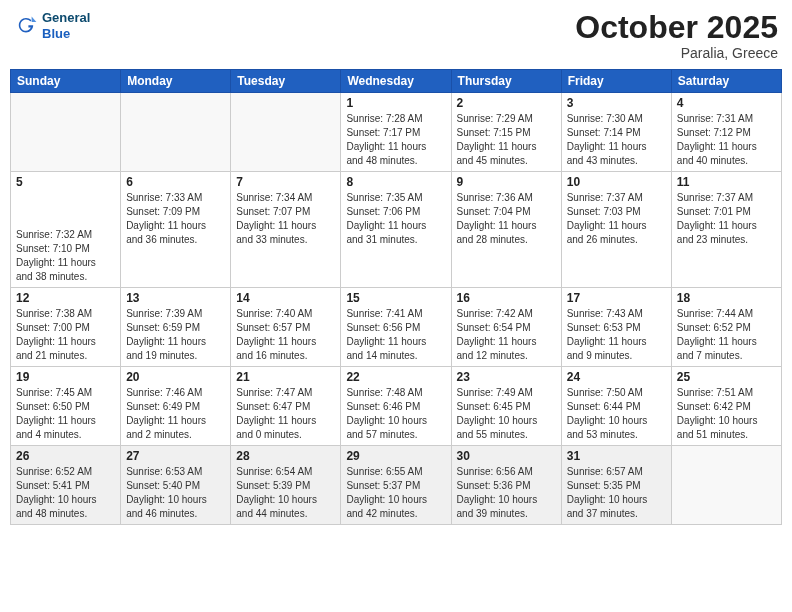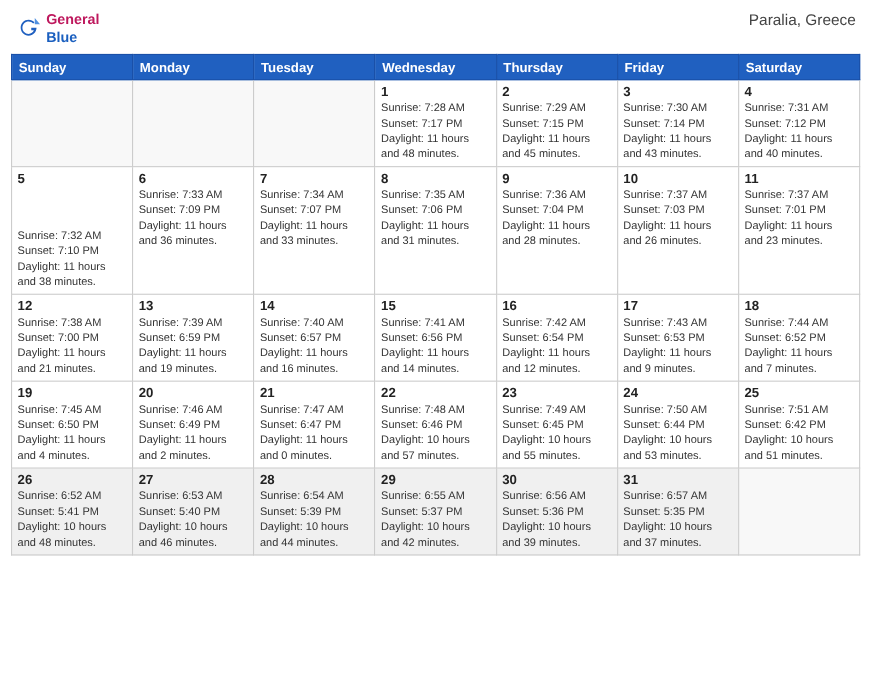--- a/index.html
+++ b/index.html
@@ -26,21 +26,21 @@
     .logo {
       display: flex;
       align-items: center;
       gap: 4px;
     }
     .logo-text {
       font-size: 13px;
       font-weight: bold;
       line-height: 1.2;
     }
-    .logo-text .general { color: #be185d; }
+    .logo-text .general { color: #0c4a6e; }
     .logo-text .blue { color: #1a5fbf; }
     .logo-icon {
       width: 24px;
       height: 24px;
     }
     .title-block {
       text-align: right;
     }
     .month-title {
       font-size: 32px;
@@ -105,20 +105,21 @@
       <svg class="logo-icon" viewBox="0 0 30 30" xmlns="http://www.w3.org/2000/svg">
         <path d="M15 5 C10 5 6 9 6 14 C6 19 10 23 15 23 C20 23 24 19 24 14 L18 14 L18 17 L21 17 C20 19.5 17.7 21 15 21 C11.1 21 8 17.9 8 14 C8 10.1 11.1 7 15 7 C17.1 7 19 7.9 20.3 9.3 L21.7 7.9 C20 6.1 17.6 5 15 5 Z" fill="#2060c0"></path>
         <path d="M22 3 L28 10 L22 10 Z" fill="#5090e0"></path>
       </svg>
       <div class="logo-text">
         <div class="general">General</div>
         <div class="blue">Blue</div>
       </div>
     </div>
     <div class="title-block">
+      <div class="month-title">October 2025</div>
       <div class="subtitle">Paralia, Greece</div>
     </div>
   </div>
 
   <table class="calendar">
     <thead>
       <tr>
       <th>Sunday</th>
           <th>Monday</th>
           <th>Tuesday</th>

